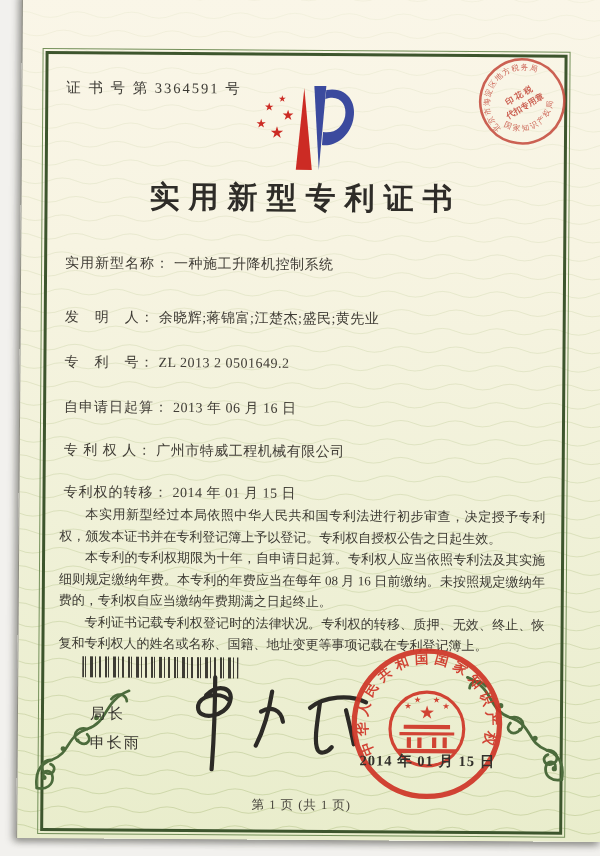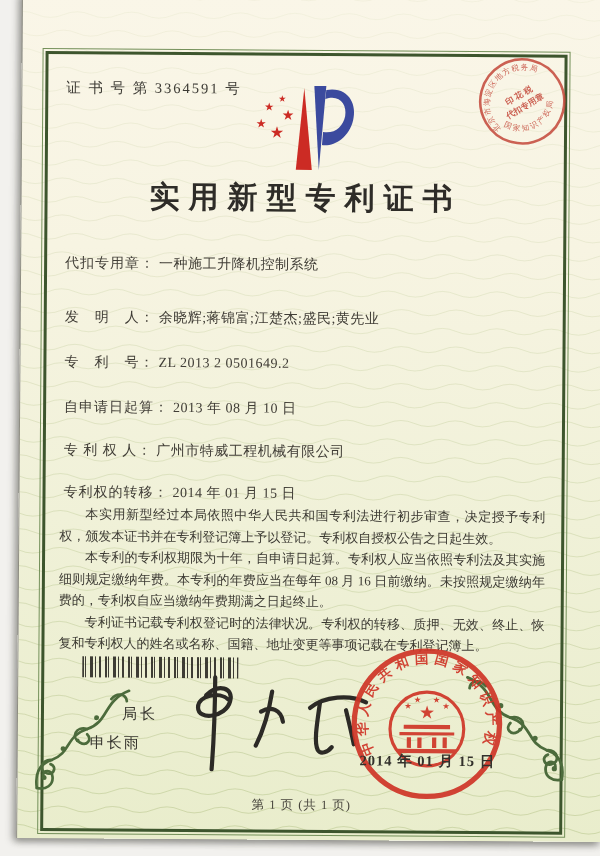--- a/index.html
+++ b/index.html
@@ -55,21 +55,21 @@
     left:64px; top:664px; width:156px; height:21px;
     background:repeating-linear-gradient(90deg,
       #26241f 0 2px, transparent 2px 3px,
       #26241f 3px 4px, transparent 4px 8px,
       #26241f 8px 11px, transparent 11px 13px,
       #26241f 13px 14px, transparent 14px 17px,
       #26241f 17px 19px, transparent 19px 23px);
     opacity:.88;
   }
   .director-title { left:72px; top:712px; font-size:15px; color:#35332d; letter-spacing:3px;
-    font-family:"Liberation Sans","DejaVu Sans",sans-serif;margin-left:32px; }
+    font-family:"Liberation Sans","DejaVu Sans",sans-serif; }
   .director-name  { left:72px; top:741px; font-size:15px; color:#35332d; letter-spacing:2px;
     font-family:"Liberation Sans","DejaVu Sans",sans-serif; }
   .signature { left:150px; top:676px; width:210px; height:110px; }
   .main-seal { left:330px; top:650px; width:158px; height:158px; opacity:.92; }
   .seal-date { left:342px; top:757px; font-size:14.5px; font-weight:bold;
     color:#33312c; letter-spacing:1px; }
   .tax-seal { left:452px; top:58px; width:96px; height:96px;
     transform:rotate(-31deg); opacity:.85; }
   .page-footer { left:20px; top:803px; width:528px; text-align:center;
     font-size:12.5px; color:#47443c; letter-spacing:1px; }
@@ -178,30 +178,30 @@
     </g>
     <g fill="#3b4a9e">
       <polygon points="82,4 94,4 87,88"></polygon>
       <path d="M94,8 C116,4 125,22 121,38 C117,56 101,65 90,63 L91,50 C103,52 111,44 113,34 C115,22 107,12 93,17 Z"></path>
     </g>
   </svg>
 
   <div class="abs doc-title">实用新型专利证书</div>
 
   <div class="abs field f0">
-    <span class="lbl">代扣专用章：</span><span class="val">一种施工升降机控制系统</span>
+    <span class="lbl">实用新型名称：</span><span class="val">一种施工升降机控制系统</span>
   </div>
   <div class="abs field f1">
     <span class="lbl">发　明　人：</span><span class="val">余晓辉;蒋锦富;江楚杰;盛民;黄先业</span>
   </div>
   <div class="abs field f2">
     <span class="lbl">专　利　号：</span><span class="val">ZL 2013 2 0501649.2</span>
   </div>
   <div class="abs field f3">
-    <span class="lbl">自申请日起算：</span><span class="val">2013 年 08 月 10 日</span>
+    <span class="lbl">自申请日起算：</span><span class="val">2013 年 06 月 16 日</span>
   </div>
   <div class="abs field f4">
     <span class="lbl">专 利 权 人：</span><span class="val">广州市特威工程机械有限公司</span>
   </div>
   <div class="abs field f5">
     <span class="lbl">专利权的转移：</span><span class="val">2014 年 01 月 15 日</span>
   </div>
 
   <div class="abs body-text">
     <p>本实用新型经过本局依照中华人民共和国专利法进行初步审查，决定授予专利权，颁发本证书并在专利登记簿上予以登记。专利权自授权公告之日起生效。</p>

